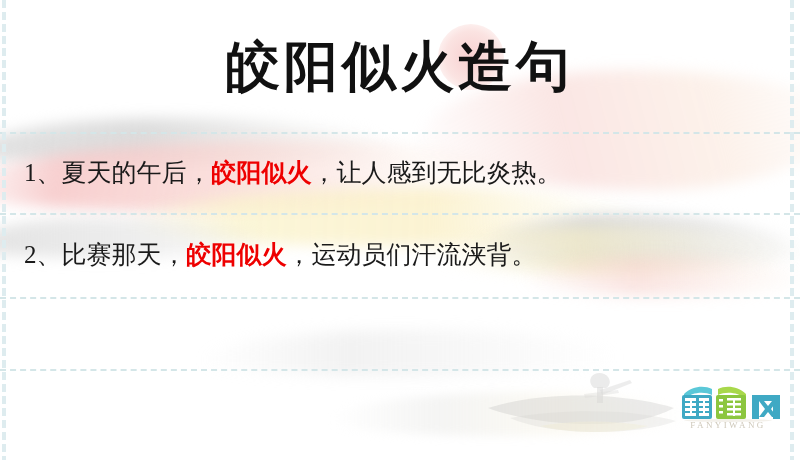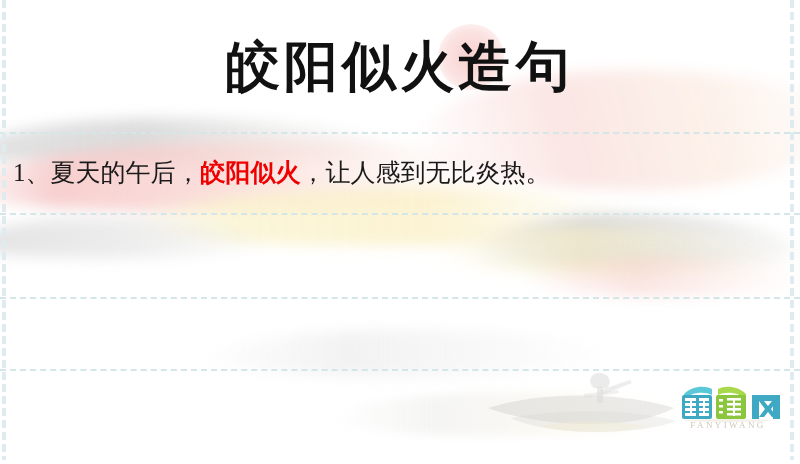--- a/index.html
+++ b/index.html
@@ -188,21 +188,21 @@
     font-size: 54px;
     letter-spacing: 4px;
     color: #111111;
     line-height: 64px;
     white-space: nowrap;
   }
 
   
   .sentence {
     position: absolute;
-    left: 13px;
+    left: 24px;
     width: 770px;
     font-family: "Liberation Serif", "DejaVu Serif", serif;
     font-size: 25px;
     line-height: 34px;
     color: #1a1a1a;
     white-space: nowrap;
   }
   .s1 { top: 156px; }
   .s2 { top: 238px; }
   .s3 { top: 311px; }
@@ -271,20 +271,21 @@
   <div class="rule" style="top:213px"></div>
   <div class="rule" style="top:297px"></div>
   <div class="rule" style="top:369px"></div>
   <div class="edge-rule edge-left"></div>
   <div class="edge-rule edge-right"></div>
 
   <div class="title">皎阳似火造句</div>
 
   <div class="sentence s1"><span>1、</span><span>夏天的午后，</span><span class="kw">皎阳似火</span><span>，让人感到无比炎热。</span></div>
 
+  <div class="sentence s2"><span>2、</span><span>比赛那天，</span><span class="kw">皎阳似火</span><span>，运动员们汗流浃背。</span></div>
 
 
   <div class="logo">
     <svg class="logo-mark" width="120" height="42" viewBox="0 0 120 42">
 
       <path d="M16 14 C24 6 36 5 44 9 L44 15 C36 11 24 12 16 19 Z" fill="#5bc8d8"></path>
       <path d="M50 9 C58 5 70 6 78 14 L78 19 C70 12 58 11 50 15 Z" fill="#a8d84b"></path>
 
       <g fill="#3fa9c4">
         <rect x="14" y="15" width="30" height="24" rx="2"></rect>

